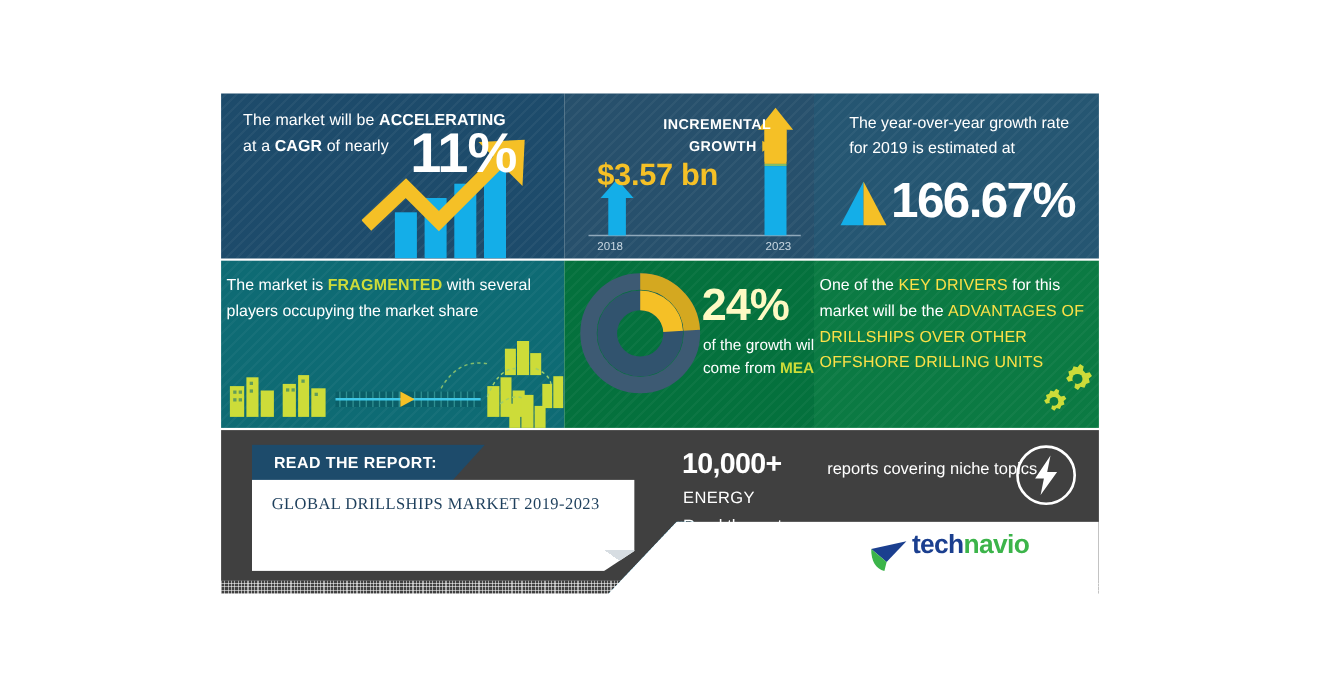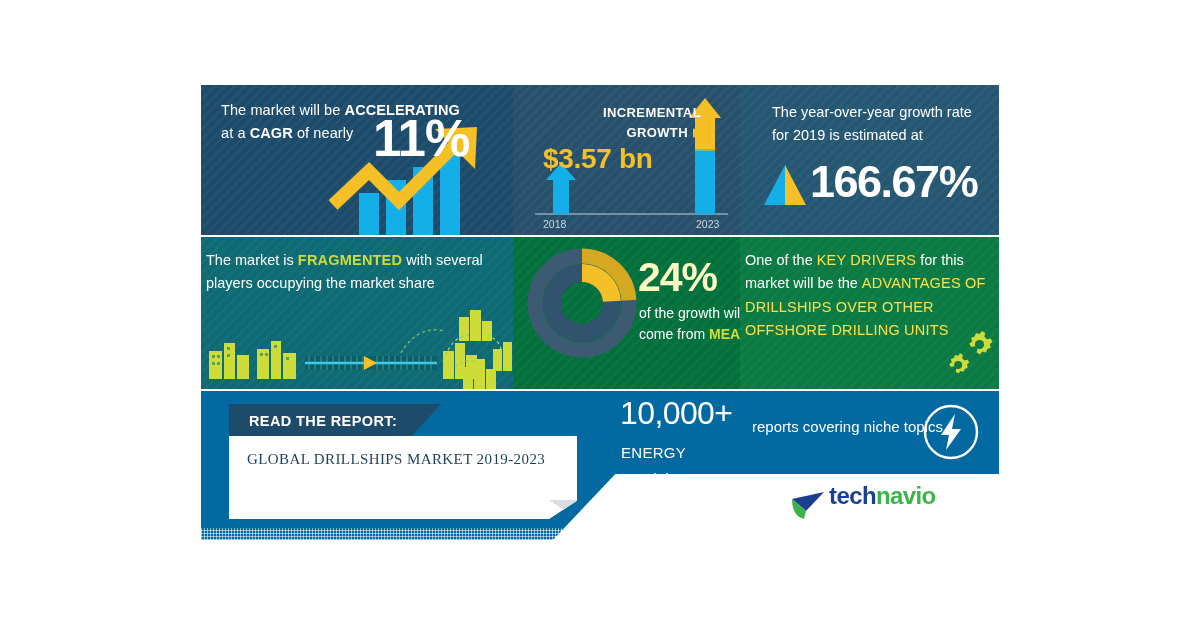--- a/index.html
+++ b/index.html
@@ -138,21 +138,21 @@
   .kd-text {
     position: absolute; left: 5px; top: 12px; width: 248px;
     color: #ffffff; font-size: 14.5px; line-height: 1.62;
   }
   .kd-text b { color: #fde047; font-weight: normal; letter-spacing: .2px; }
   .kd-gears { position: absolute; left: 198px; top: 90px; width: 58px; height: 58px; }
 
   
   .row3 {
     position: absolute; left: 0; top: 306px; width: 798px; height: 149px;
-    background: #0369a1; overflow: hidden; padding-left: 31px;
+    background: #404040; overflow: hidden; padding-left: 31px;
   }
   .row3-dots {
     position: absolute; left: 0; bottom: 0; width: 798px; height: 12px;
     background-image:
       repeating-linear-gradient(0deg, rgba(255,255,255,0.55) 0 1px, rgba(255,255,255,0) 1px 3px),
       repeating-linear-gradient(90deg, rgba(255,255,255,0.55) 0 1px, rgba(255,255,255,0) 1px 3px);
   }
   .read-tab {
     position: absolute; left: 28px; top: 13px; width: 212px; height: 35px;
     background: #1d4b6b;
@@ -172,22 +172,22 @@
     background: linear-gradient(to bottom left, #d7dde2 0 50%, rgba(0,0,0,0) 50%);
   }
   .report-title {
     position: absolute; left: 18px; top: 15px; width: 310px;
     color: #1d3f5c; font-size: 15px;
     font-family: "Liberation Serif", serif;
     letter-spacing: .4px;
   }
 
   .stat-big {
-    position: absolute; left: 419px; top: 4px;
-    color: #ffffff; font-size: 32px; font-weight: normal; letter-spacing: -.6px;
+    position: absolute; left: 419px; top: 15px;
+    color: #ffffff; font-size: 26px; font-weight: bold; letter-spacing: -.6px;
   }
   .stat-tail {
     position: absolute; left: 551px; top: 27px;
     color: #ffffff; font-size: 15px;
   }
   .stat-cat {
     position: absolute; left: 420px; top: 53px;
     color: #ffffff; font-size: 15px; letter-spacing: .3px;
   }
   .read-at {

